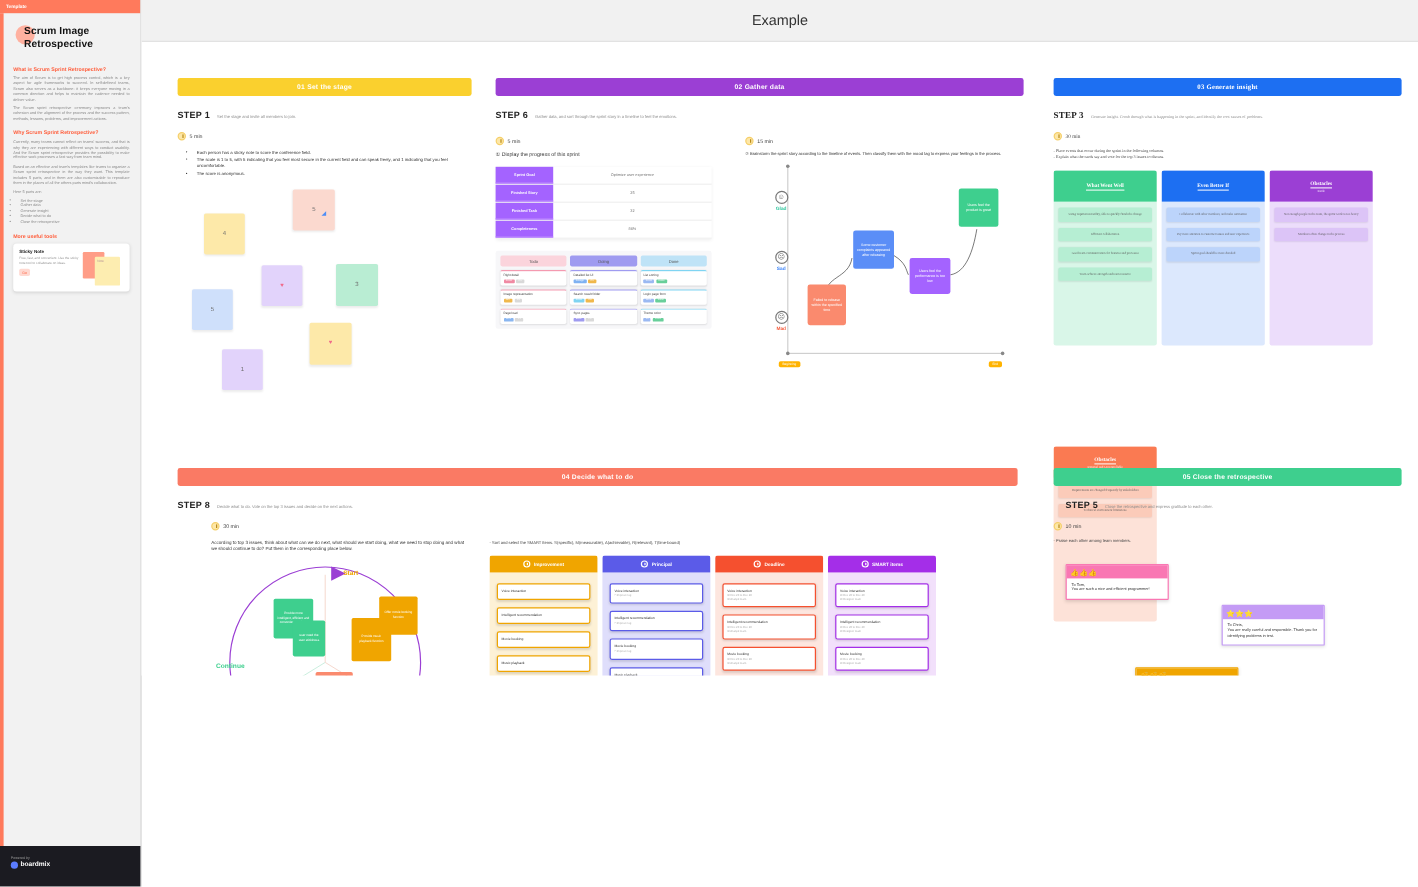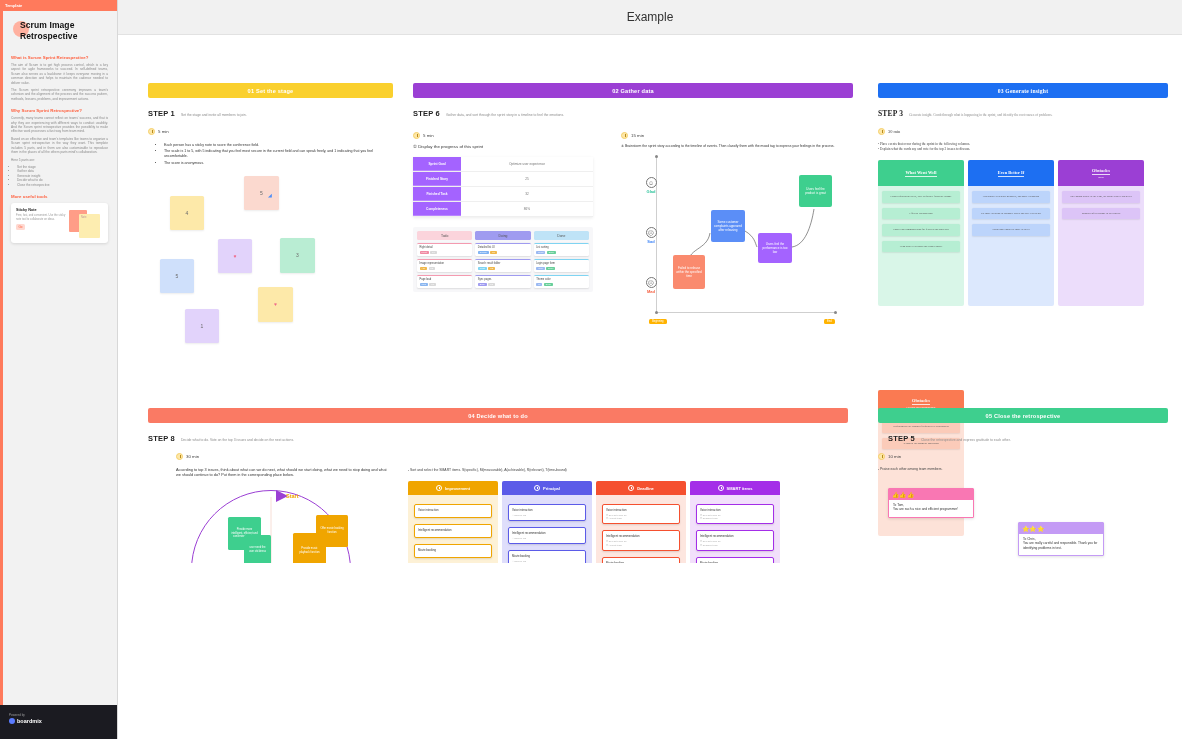--- a/index.html
+++ b/index.html
@@ -62,21 +62,21 @@
 
   
   .main { flex: 1; height: 563px; position: relative; background: #fff; overflow: hidden; }
   .topbar {
     height: 35px; background: #f1f1f1; border-bottom: 1px solid #e2e2e2;
     display: flex; align-items: center; justify-content: center;
   }
   .topbar-title { font-size: 12px; color: #333; }
   .canvas { position: relative; width: 1064px; height: 704px; background: #fff; }
 
-  .section { position: absolute; margin-top: 18px; }
+  .section { position: absolute; }
   .sec-header {
     height: 15px; border-radius: 2px; color: #fff; font-size: 5.6px; font-weight: bold;
     display: flex; align-items: center; justify-content: center; letter-spacing: .2px;
   }
   .step-row { display: flex; align-items: baseline; gap: 6px; margin-top: 11px; }
   .step-label { font-size: 7.5px; font-weight: bold; color: #222; letter-spacing: .2px; }
   .step-desc { font-size: 3.4px; color: #8d8d8d; }
   .time-row { display: flex; align-items: center; gap: 3px; margin-top: 10px; }
   .clock {
     width: 7px; height: 7px; border-radius: 50%; background: #fde7a8;

